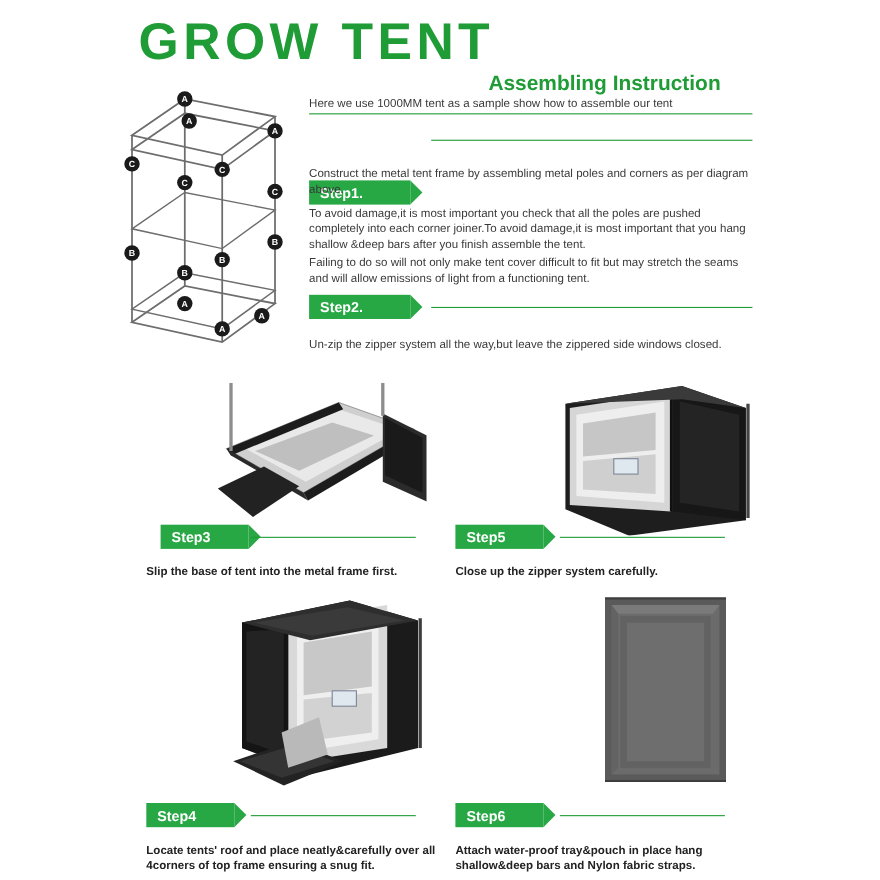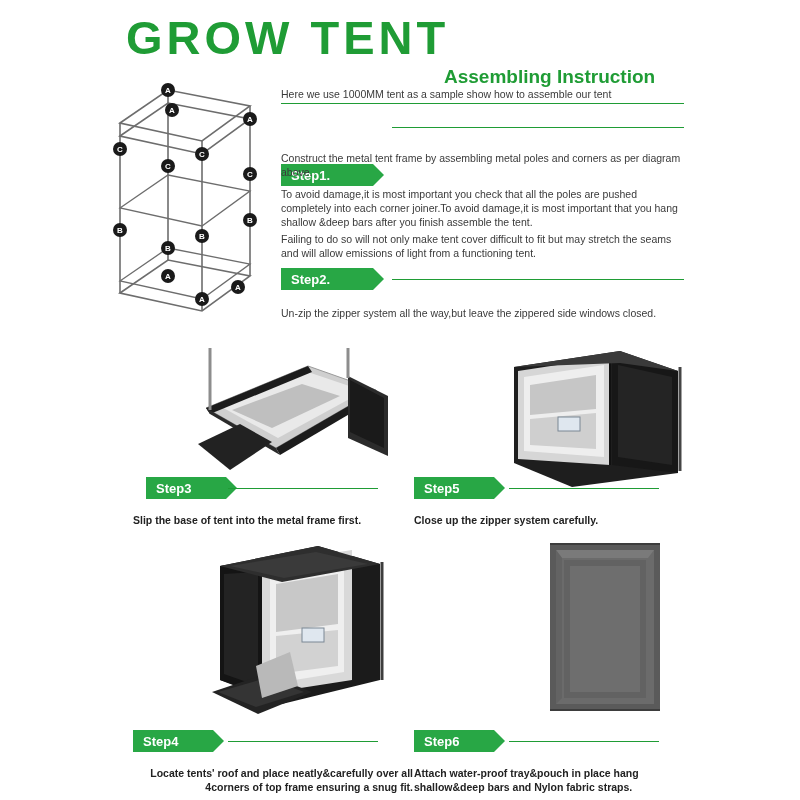--- a/index.html
+++ b/index.html
@@ -282,19 +282,19 @@
       <polygon points="16,12 22,20 22,160 16,166" fill="#636363"></polygon>
       <rect x="24" y="22" width="82" height="138" fill="#626262"></rect>
       <rect x="30" y="28" width="70" height="126" fill="#6e6e6e"></rect>
       <line x1="10" y1="6" x2="120" y2="6" stroke="#3d3d3d" stroke-width="2"></line>
       <line x1="10" y1="172" x2="120" y2="172" stroke="#3d3d3d" stroke-width="2"></line>
     </svg>
   </div>
 
   <div class="step-banner" style="left:133px; top:730px; width:80px;">Step4</div>
   <div class="step-rule" style="left:228px; top:741px; width:150px;"></div>
-  <div class="caption" style="left:133px; top:766px; width:280px;text-align:right;">Locate tents' roof and place neatly&amp;carefully over all 4corners of top frame ensuring a snug fit.</div>
+  <div class="caption" style="left:133px; top:766px; width:280px;">Locate tents' roof and place neatly&amp;carefully over all 4corners of top frame ensuring a snug fit.</div>
 
   <div class="step-banner" style="left:414px; top:730px; width:80px;">Step6</div>
   <div class="step-rule" style="left:509px; top:741px; width:150px;"></div>
   <div class="caption" style="left:414px; top:766px; width:280px;">Attach water-proof tray&amp;pouch in place hang shallow&amp;deep bars and Nylon fabric straps.</div>
 
 </div>
 
 </body></html>

